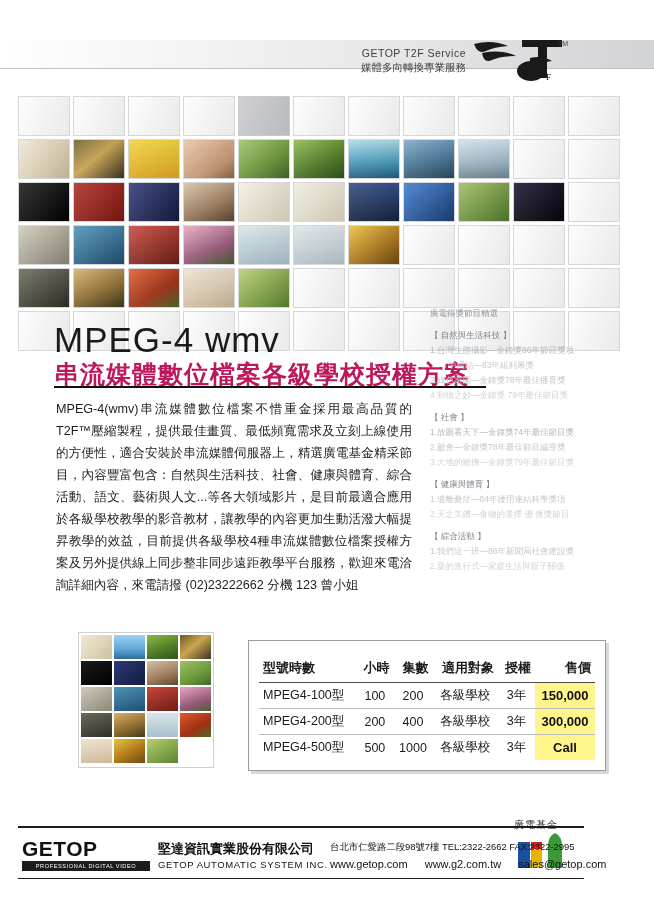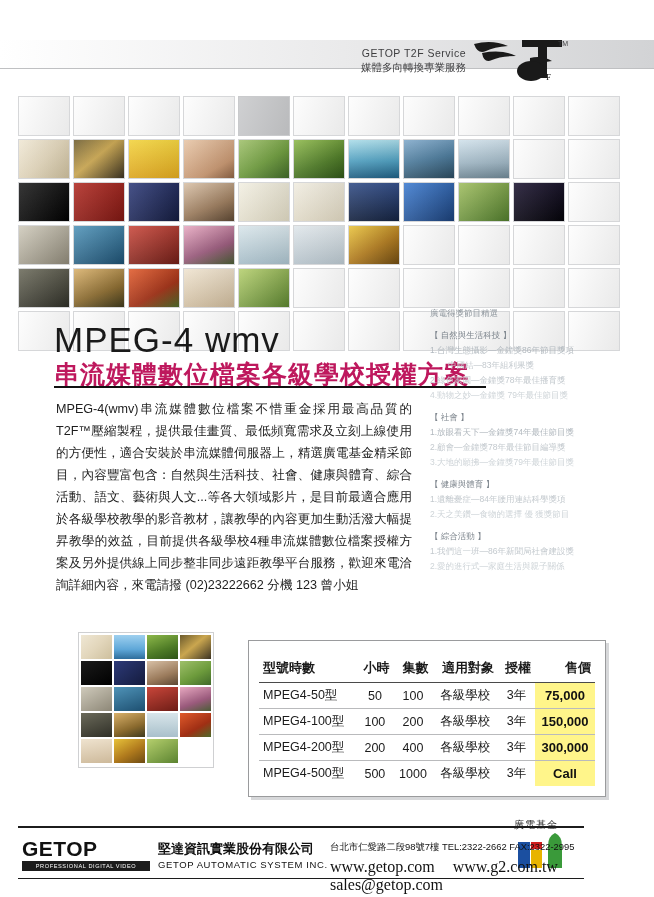--- a/index.html
+++ b/index.html
@@ -328,23 +328,22 @@
     position: absolute;
     left: 312px;
     top: 9px;
     font-size: 9.4px;
     color: #111;
   }
   .footer-web {
     position: absolute;
     left: 312px;
     top: 26px;
-    font-size: 16px;
+    font-size: 11px;
     color: #111;
-    font-family: Liberation Serif, serif;
   }
   .footer-web span { margin-right: 14px; }
   .footer-rule-bottom {
     position: absolute;
     left: 18px;
     top: 878px;
     width: 566px;
     height: 1px;
     background: #1c1c1c;
   }
@@ -524,28 +523,20 @@
   <div class="price-box">
     <table class="price">
       <tbody>
           <tr class="head">
         <th class="first">型號時數</th>
         <th>小時</th>
         <th>集數</th>
         <th>適用對象</th>
         <th>授權</th>
         <th>售價</th>
-      </tr>
-      <tr>
-        <td class="first">MPEG4-50型</td>
-        <td>50</td>
-        <td>100</td>
-        <td>各級學校</td>
-        <td>3年</td>
-        <td class="price-val">75,000</td>
       </tr>
       <tr>
         <td class="first">MPEG4-100型</td>
         <td>100</td>
         <td>200</td>
         <td>各級學校</td>
         <td>3年</td>
         <td class="price-val">150,000</td>
       </tr>
       <tr>

